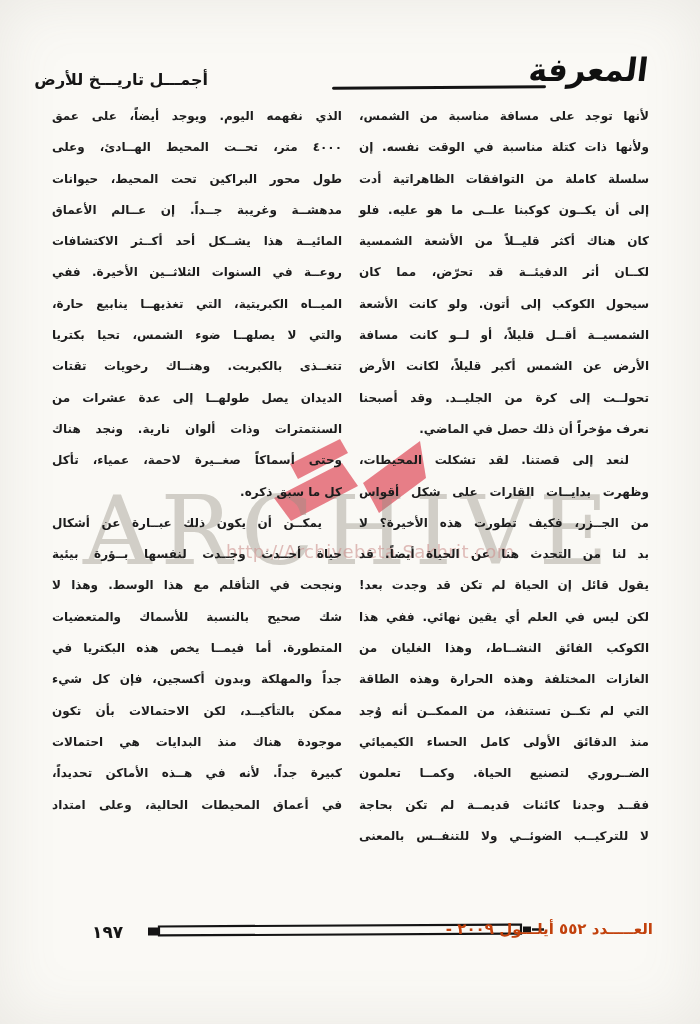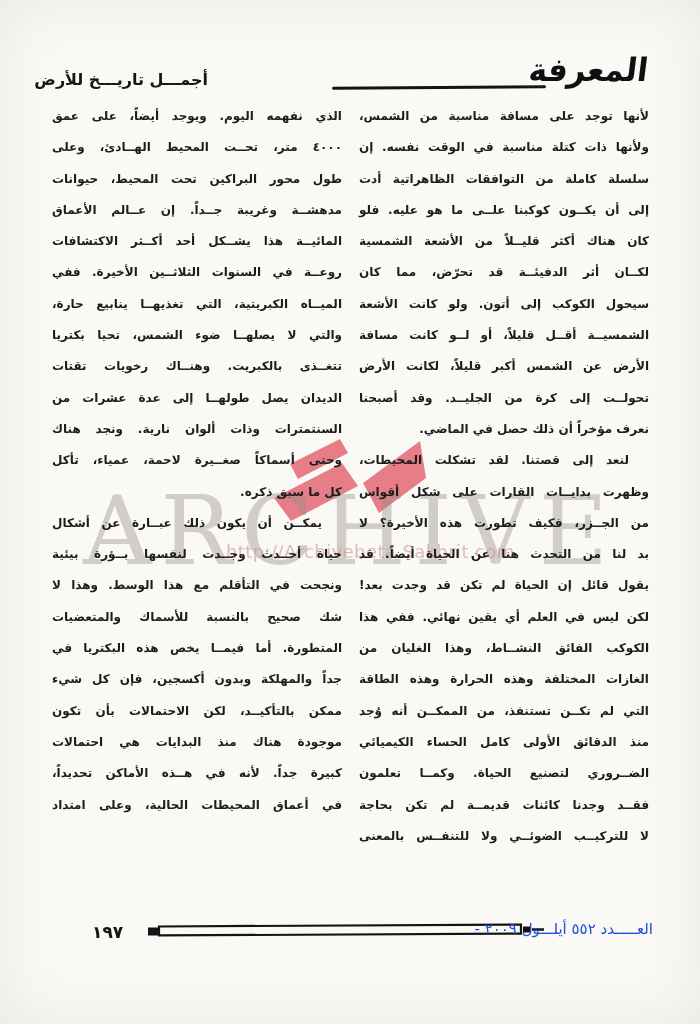--- a/index.html
+++ b/index.html
@@ -51,21 +51,21 @@
   .line.end{text-align-last:right;}
   .line.indent{padding-right:20px;}
   
   .footer{position:absolute;left:0;right:0;top:916px;height:40px;z-index:1;}
   .page-number{
     position:absolute;left:92px;top:6px;
     font-size:17px;font-weight:bold;color:#151515;
   }
   .issue-info{
     position:absolute;right:47px;top:4px;
-    font-size:15px;font-weight:normal;direction:rtl;white-space:nowrap;color:#1d4ed8;
+    font-size:15px;font-weight:bold;direction:rtl;white-space:nowrap;color:#c2410c;
   }
   .footer-rule{position:absolute;left:146px;top:6px;}
 </style>
 </head>
 <body>
 
 <div class="page">
 
   <div class="watermark">
     <svg class="wm-logo" width="172" height="108" viewBox="0 0 172 108">

